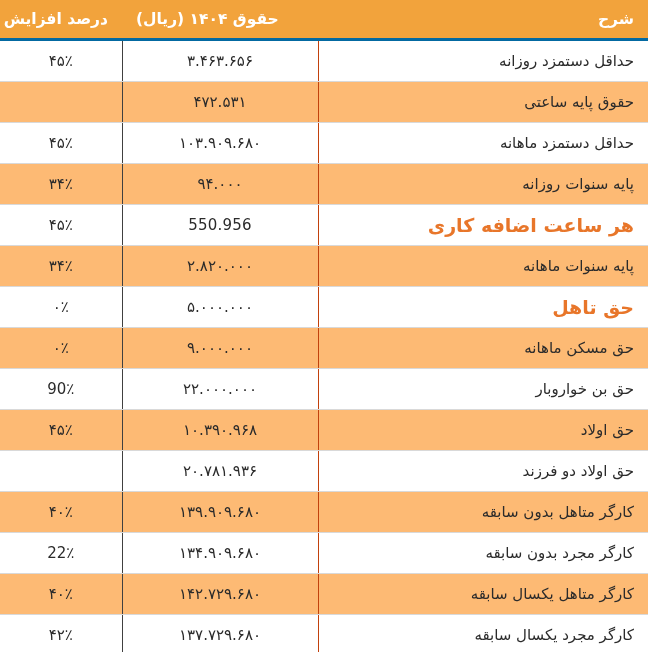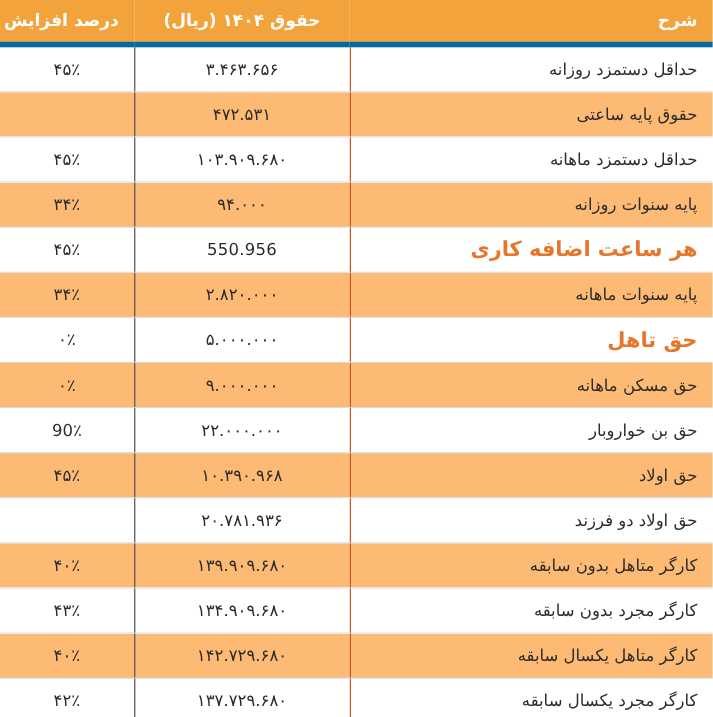--- a/index.html
+++ b/index.html
@@ -28,21 +28,21 @@
     vertical-align: middle;
     white-space: nowrap;
     overflow: hidden;
   }
   table.wage-table thead th {
     background: #f2a33c;
     color: #ffffff;
     font-size: 15.5px;
     font-weight: bold;
     height: 38px;
-    border-bottom: 5px solid #0369a1;
+    border-bottom: 3px solid #0369a1;
   }
   col.col-desc  { width: 330px; }
   col.col-value { width: 196px; }
   col.col-pct   { width: 122px; }
 
   td.cell-desc {
     color: #2b2b2b;
     border-right: none;
     border-left: 1px solid #c2410c;
   }
@@ -50,21 +50,21 @@
     text-align: center;
     color: #2b2b2b;
     border-left: 1px solid #404040;
     letter-spacing: 0.2px;
   }
   td.cell-pct {
     text-align: center;
     color: #2b2b2b;
   }
   th.head-desc  { text-align: right; }
-  th.head-value { text-align: center; }
+  th.head-value { text-align: left; }
   th.head-pct   { text-align: center; }
 
   tr.row-odd  td { background: #ffffff; }
   tr.row-even td { background: #fdba74; }
 
   td.cell-desc.highlight {
     color: #e8762a;
     font-weight: bold;
     font-size: 19px;
   }
@@ -142,21 +142,21 @@
         <td class="cell-pct"></td>
       </tr>
       <tr class="row-even">
         <td class="cell-desc">کارگر متاهل بدون سابقه</td>
         <td class="cell-value">۱۳۹.۹۰۹.۶۸۰</td>
         <td class="cell-pct">۴۰٪</td>
       </tr>
       <tr class="row-odd">
         <td class="cell-desc">کارگر مجرد بدون سابقه</td>
         <td class="cell-value">۱۳۴.۹۰۹.۶۸۰</td>
-        <td class="cell-pct">۴۳٪</td>
+        <td class="cell-pct">22٪</td>
       </tr>
       <tr class="row-even">
         <td class="cell-desc">کارگر متاهل یکسال سابقه</td>
         <td class="cell-value">۱۴۲.۷۲۹.۶۸۰</td>
         <td class="cell-pct">۴۰٪</td>
       </tr>
       <tr class="row-odd">
         <td class="cell-desc">کارگر مجرد یکسال سابقه</td>
         <td class="cell-value">۱۳۷.۷۲۹.۶۸۰</td>
         <td class="cell-pct">۴۲٪</td>

